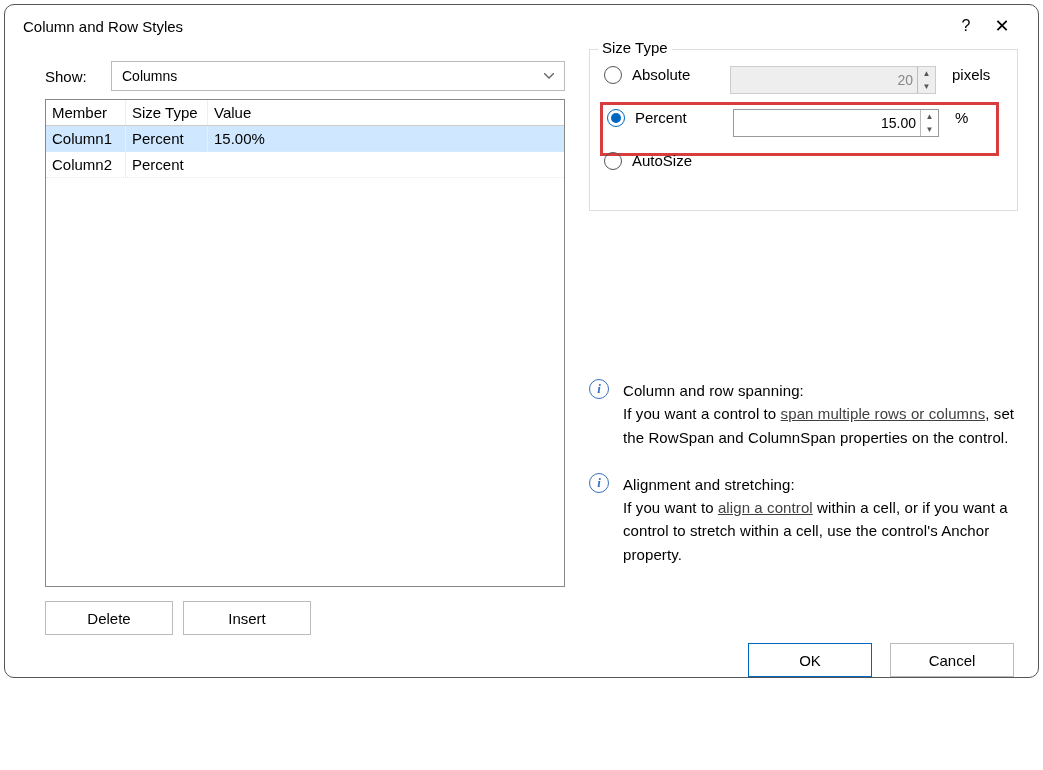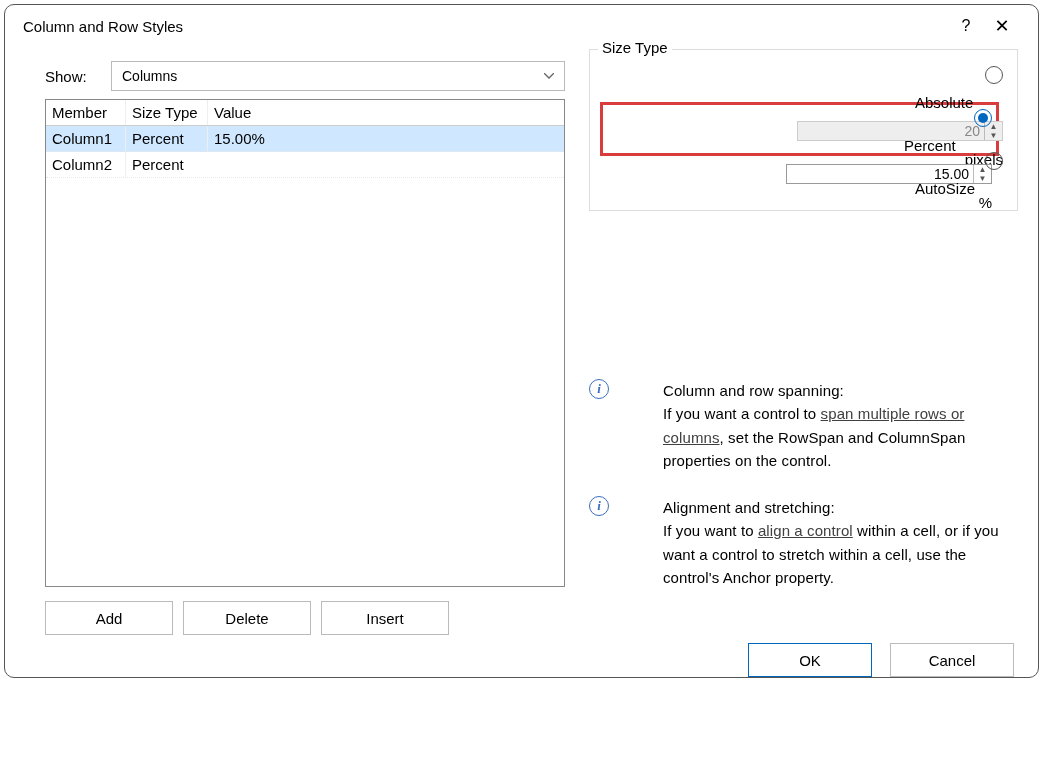--- a/index.html
+++ b/index.html
@@ -128,24 +128,23 @@
 .group-title {
   position: absolute;
   top: -11px;
   left: 8px;
   background: #fff;
   padding: 0 4px;
   font-size: 15px;
 }
 .radio-row {
   display: flex;
-  align-items: flex-end;
+  align-items: flex-start;
   height: 40px;
   gap: 10px;
-  flex-direction: column;
 }
 .radio {
   width: 18px; height: 18px;
   border: 1.5px solid #555;
   border-radius: 50%;
   display:flex;
   align-items:center;
   justify-content:center;
   flex-shrink:0;
 }
@@ -233,21 +232,20 @@
   color: #3a6fbf;
   font-weight: bold;
   font-family: Georgia, serif;
   font-style: italic;
   font-size: 13px;
 }
 .info-text {
   font-size: 15px;
   line-height: 1.55;
   letter-spacing: 0.1px;
-  margin-left: 40px;
 }
 .link {
   color: #404040;
   text-decoration: underline;
   cursor: pointer;
 }
 .dialog-buttons {
   display: flex;
   justify-content: flex-end;
   gap: 18px;
@@ -301,21 +299,20 @@
           <div class="td col-sizetype">Percent</div>
           <div class="td col-value">15.00%</div>
         </div>
         <div class="table-row">
           <div class="td col-member">Column2</div>
           <div class="td col-sizetype">Percent</div>
         </div>
       </div>
 
       <div class="button-row">
-        <div class="btn">Add</div>
         <div class="btn">Delete</div>
         <div class="btn">Insert</div>
       </div>
     </div>
 
     <div class="right-col">
       <div class="group">
         <div class="group-title">Size Type</div>
 
         <div class="radio-row">

